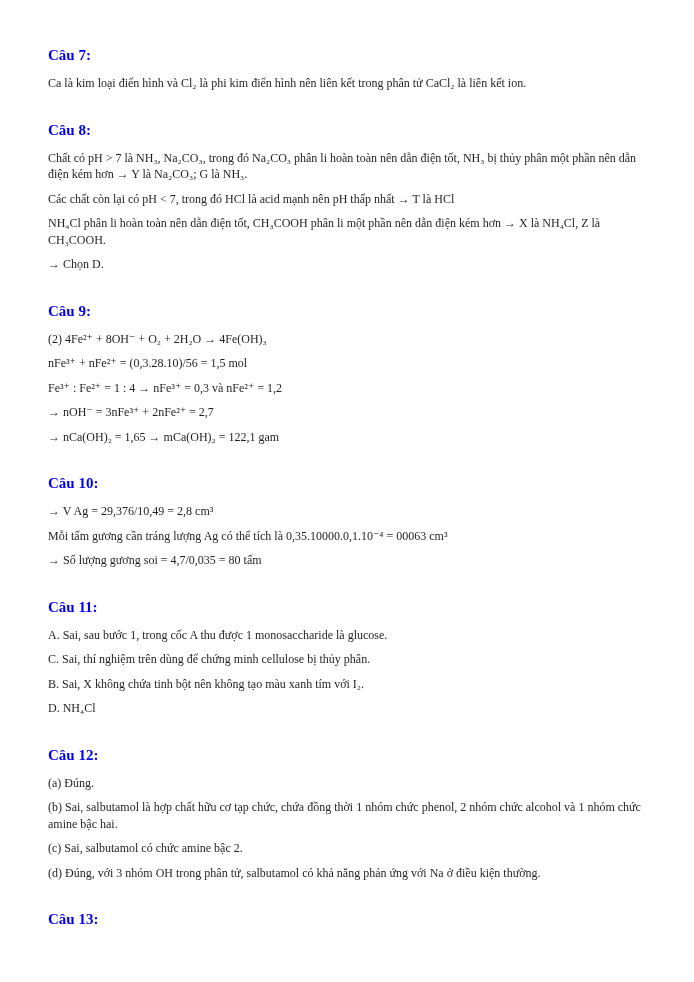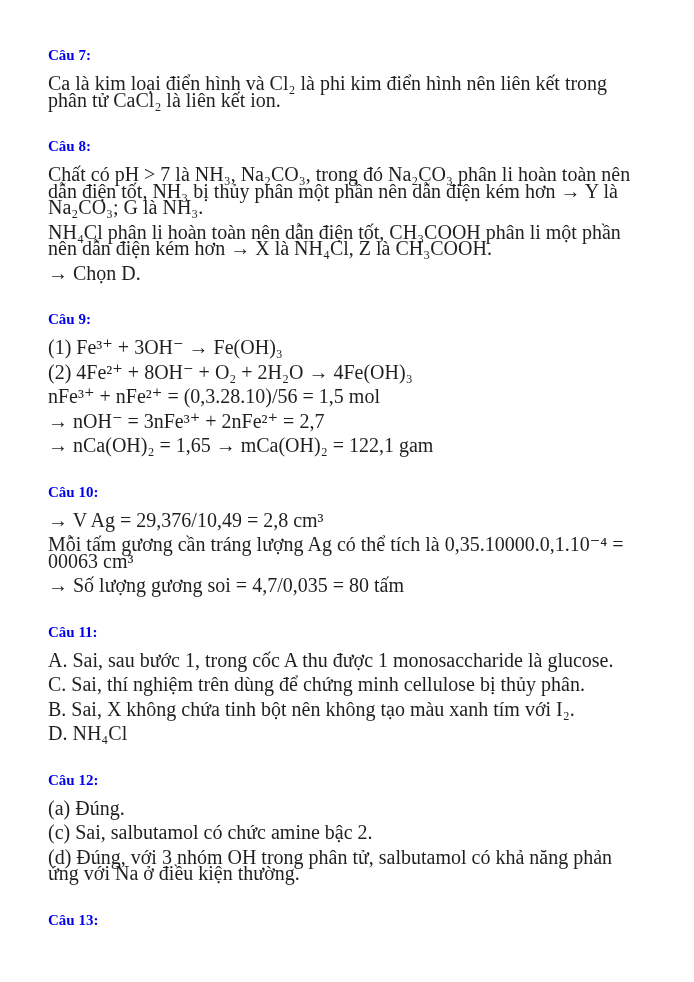--- a/index.html
+++ b/index.html
@@ -21,47 +21,48 @@
   .q-heading {
     color: #0000ee;
     font-size: 15px;
     font-weight: bold;
     line-height: 18px;
     margin: 29px 0 11px 0;
   }
   .section:first-child .q-heading { margin-top: 0; }
   .para {
     color: #1f1f1f;
-    font-size: 20px;
+    font-size: 12px;
     line-height: 16.5px;
     margin: 0 0 8px 0;
   }
 </style>
 </head>
 <body>
 
 <main class="doc">
 
   <section class="section">
     <h2 class="q-heading">Câu 7:</h2>
     <p class="para">Ca là kim loại điển hình và Cl₂ là phi kim điển hình nên liên kết trong phân tử CaCl₂ là liên kết ion.</p>
   </section>
 
   <section class="section">
     <h2 class="q-heading">Câu 8:</h2>
     <p class="para">Chất có pH &gt; 7 là NH₃, Na₂CO₃, trong đó Na₂CO₃ phân li hoàn toàn nên dẫn điện tốt, NH₃ bị thủy phân một phần nên dẫn điện kém hơn → Y là Na₂CO₃; G là NH₃.</p>
+    <p class="para">Các chất còn lại có pH &lt; 7, trong đó HCl là acid mạnh nên pH thấp nhất → T là HCl</p>
     <p class="para">NH₄Cl phân li hoàn toàn nên dẫn điện tốt, CH₃COOH phân li một phần nên dẫn điện kém hơn → X là NH₄Cl, Z là CH₃COOH.</p>
     <p class="para">→ Chọn D.</p>
   </section>
 
   <section class="section">
     <h2 class="q-heading">Câu 9:</h2>
-    <p class="para">(1) Fe³⁺ + 3OH⁻ → Fe(OH)₃</p>
     <p class="para">(2) 4Fe²⁺ + 8OH⁻ + O₂ + 2H₂O → 4Fe(OH)₃</p>
     <p class="para">nFe³⁺ + nFe²⁺ = (0,3.28.10)/56 = 1,5 mol</p>
+    <p class="para">Fe³⁺ : Fe²⁺ = 1 : 4 → nFe³⁺ = 0,3 và nFe²⁺ = 1,2</p>
     <p class="para">→ nOH⁻ = 3nFe³⁺ + 2nFe²⁺ = 2,7</p>
     <p class="para">→ nCa(OH)₂ = 1,65 → mCa(OH)₂ = 122,1 gam</p>
   </section>
 
   <section class="section">
     <h2 class="q-heading">Câu 10:</h2>
     <p class="para">→ V Ag = 29,376/10,49 = 2,8 cm³</p>
     <p class="para">Mỗi tấm gương cần tráng lượng Ag có thể tích là 0,35.10000.0,1.10⁻⁴ = 00063 cm³</p>
     <p class="para">→ Số lượng gương soi = 4,7/0,035 = 80 tấm</p>
   </section>
@@ -70,20 +71,21 @@
     <h2 class="q-heading">Câu 11:</h2>
     <p class="para">A. Sai, sau bước 1, trong cốc A thu được 1 monosaccharide là glucose.</p>
     <p class="para">C. Sai, thí nghiệm trên dùng để chứng minh cellulose bị thủy phân.</p>
     <p class="para">B. Sai, X không chứa tinh bột nên không tạo màu xanh tím với I₂.</p>
     <p class="para">D. NH₄Cl</p>
   </section>
 
   <section class="section">
     <h2 class="q-heading">Câu 12:</h2>
     <p class="para">(a) Đúng.</p>
+    <p class="para">(b) Sai, salbutamol là hợp chất hữu cơ tạp chức, chứa đồng thời 1 nhóm chức phenol, 2 nhóm chức alcohol và 1 nhóm chức amine bậc hai.</p>
     <p class="para">(c) Sai, salbutamol có chức amine bậc 2.</p>
     <p class="para">(d) Đúng, với 3 nhóm OH trong phân tử, salbutamol có khả năng phản ứng với Na ở điều kiện thường.</p>
   </section>
 
   <section class="section">
     <h2 class="q-heading">Câu 13:</h2>
   </section>
 
 </main>
 

